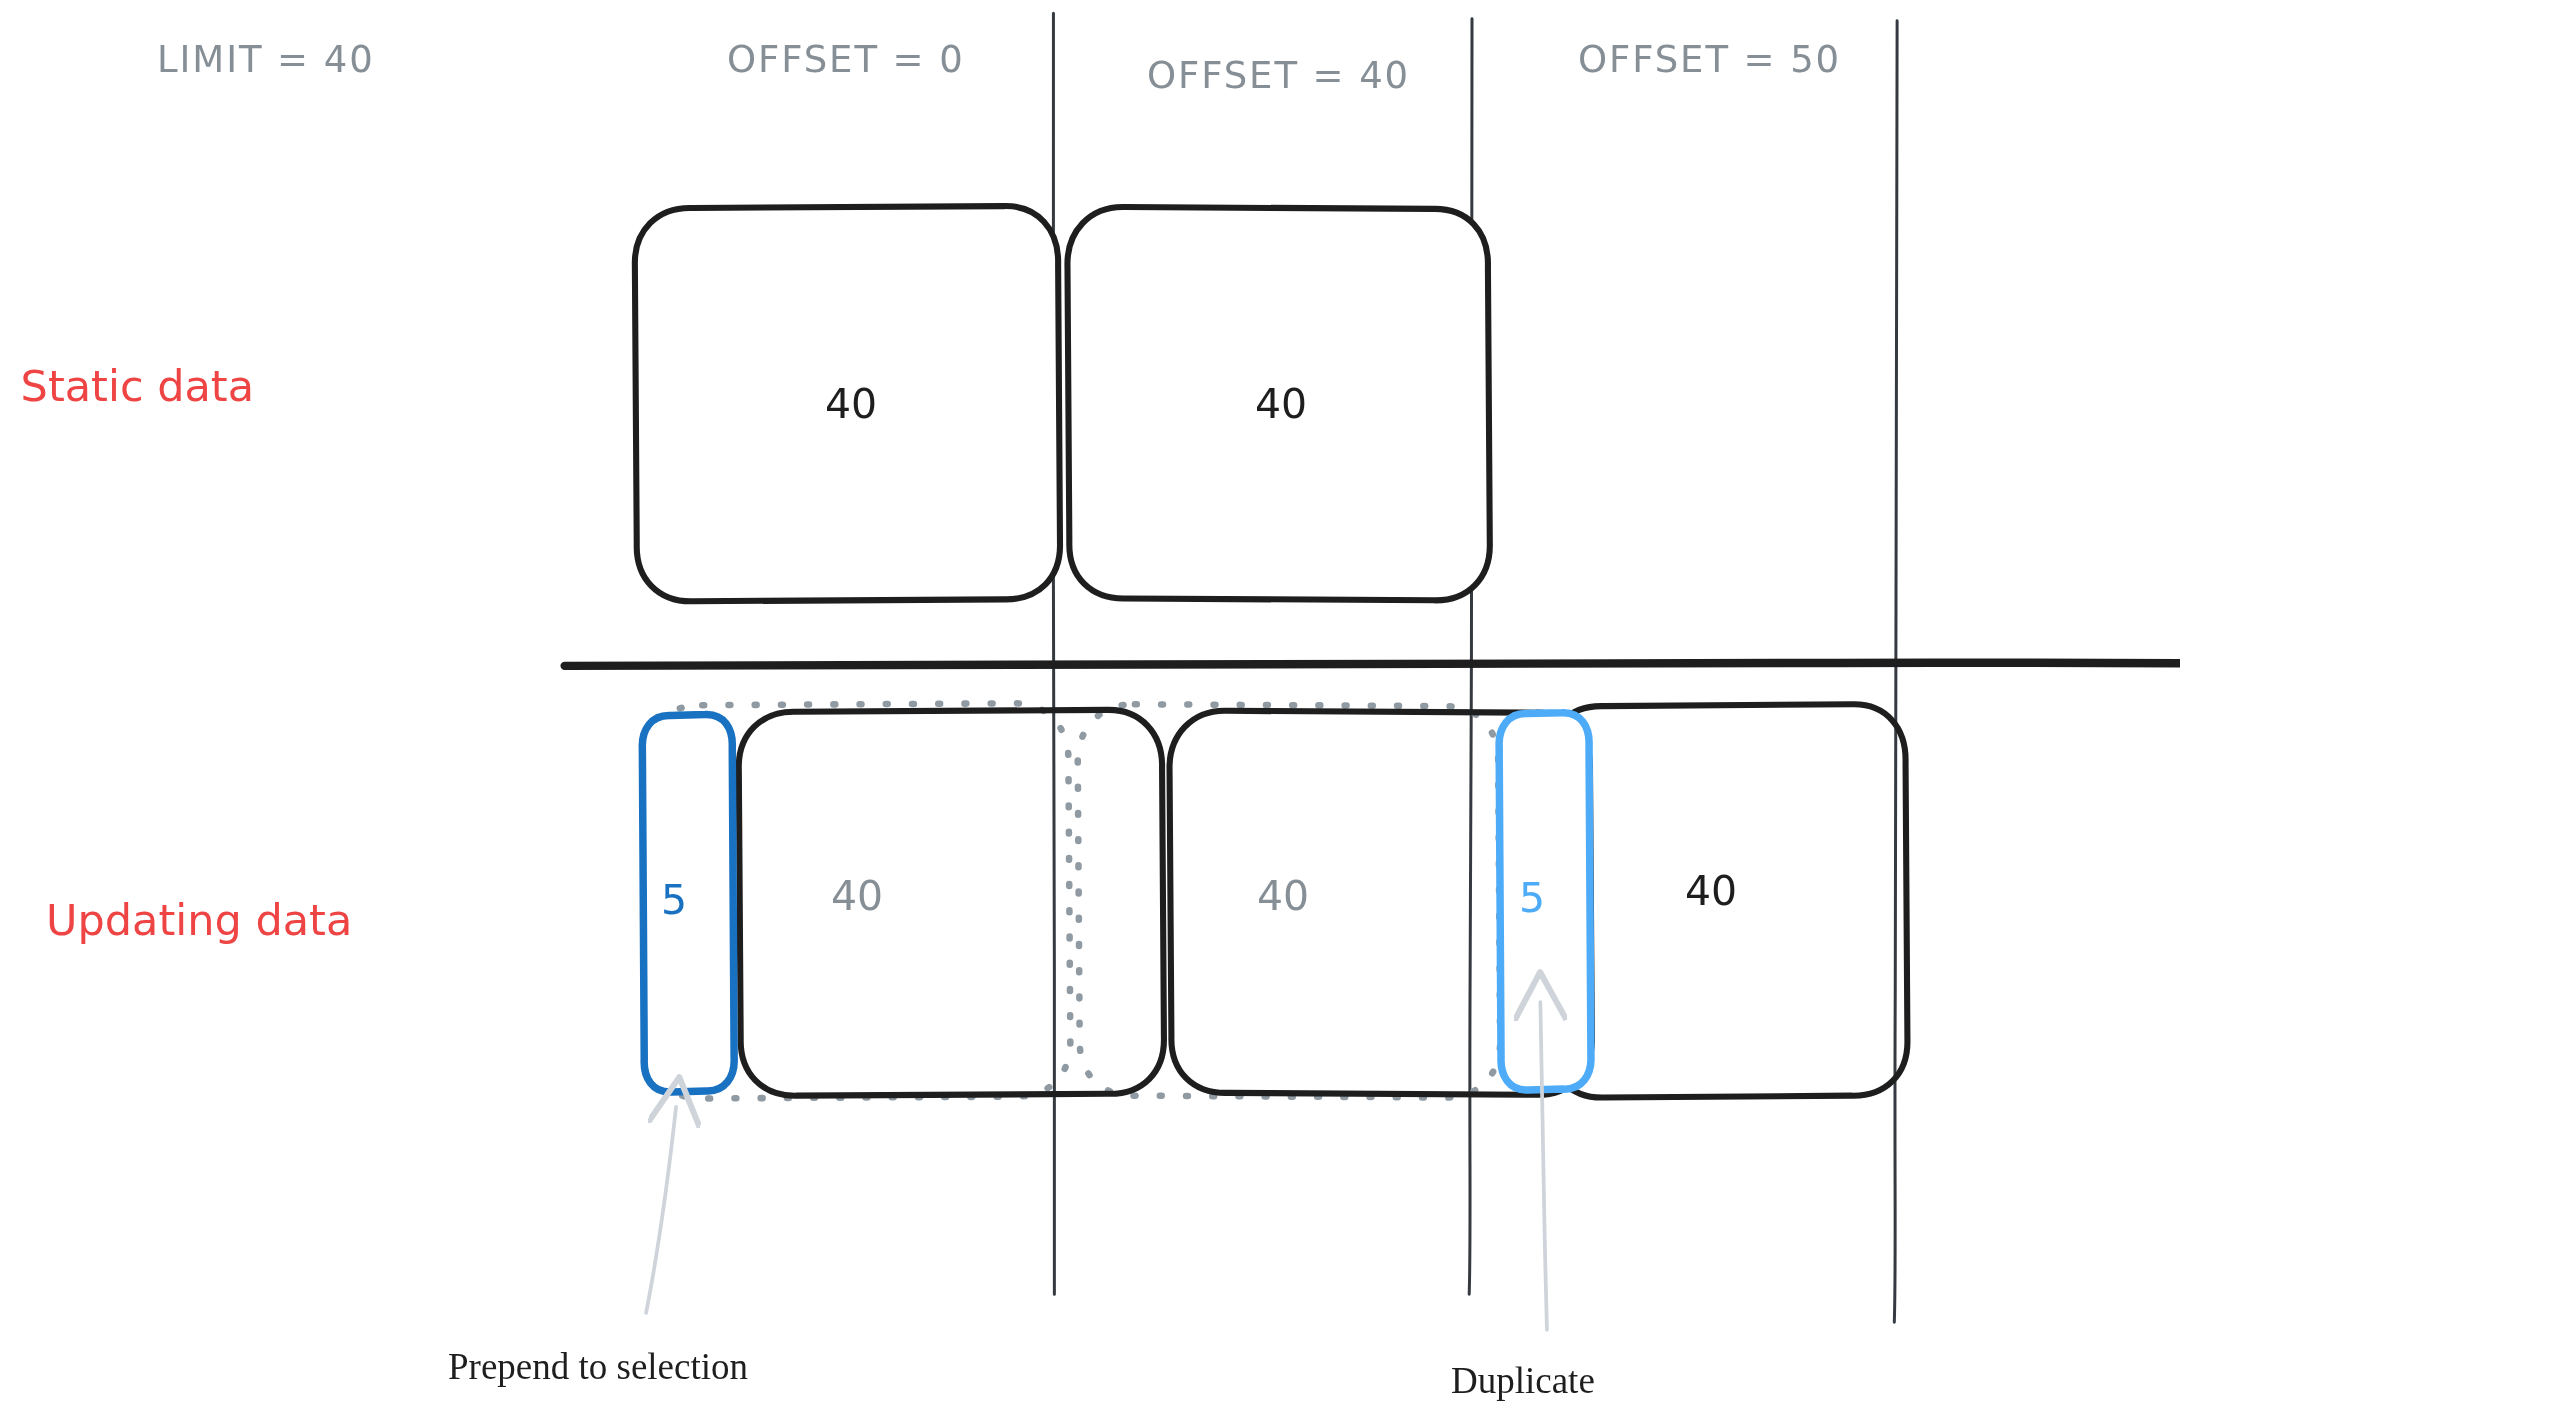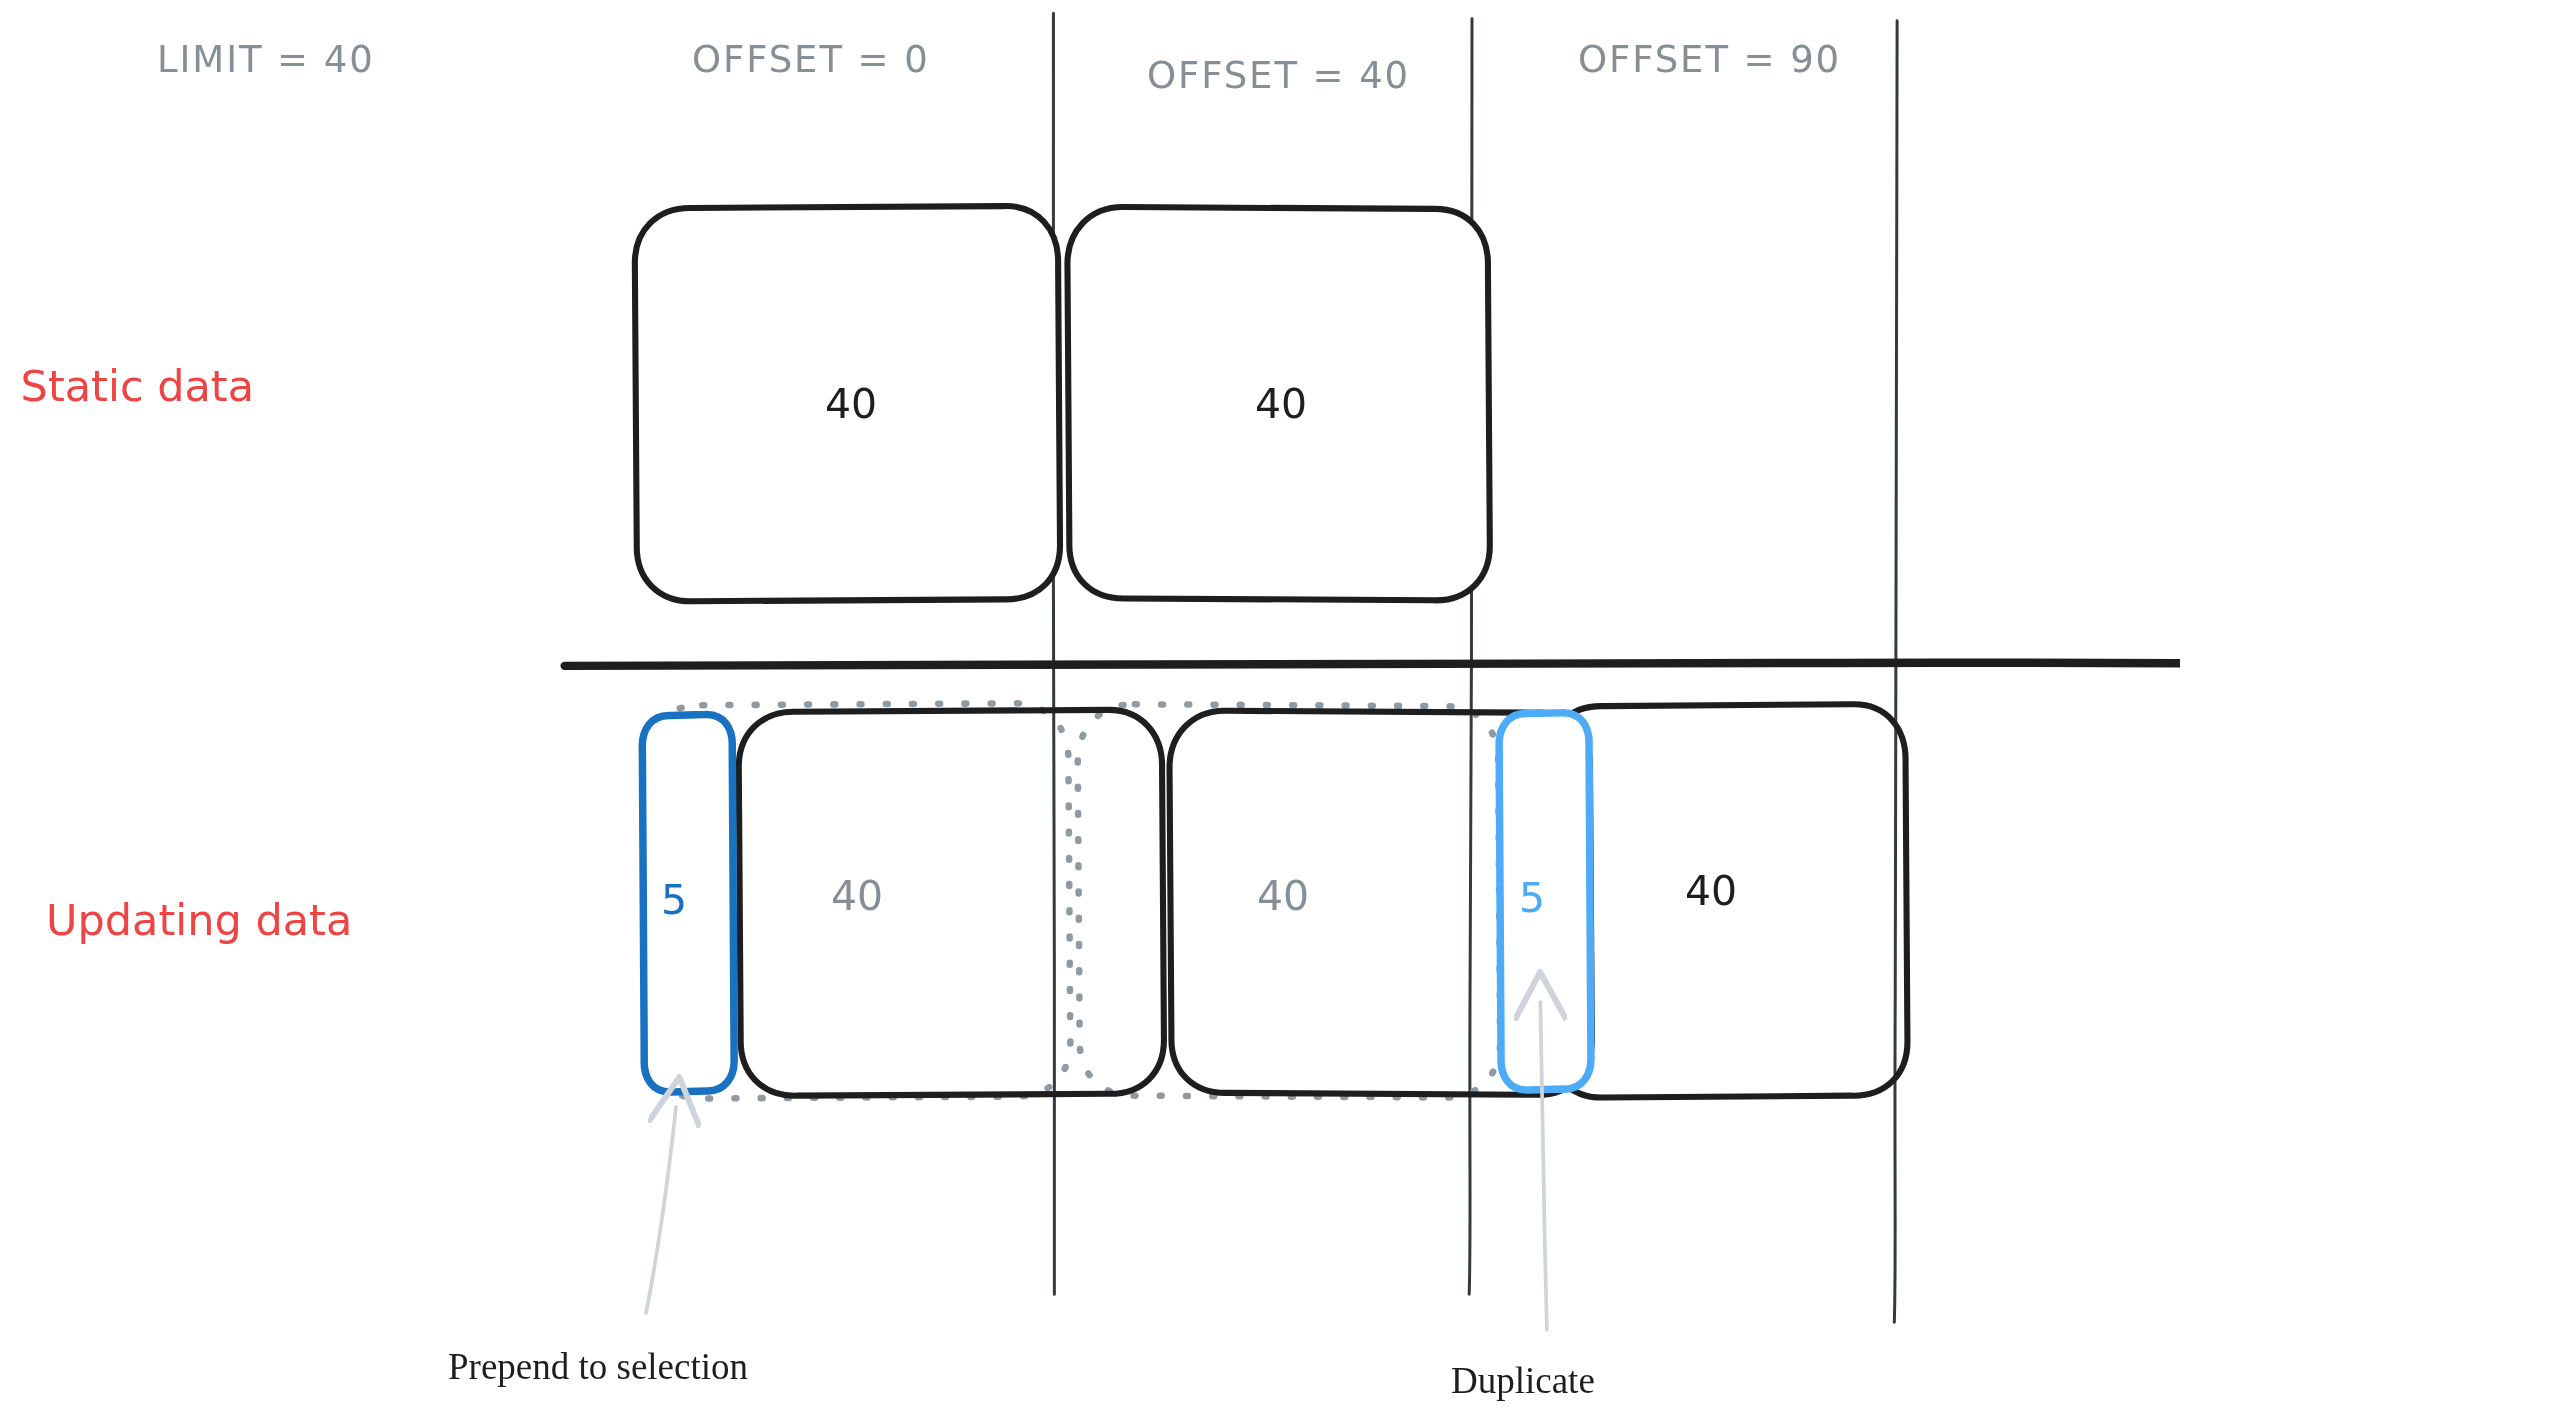--- a/index.html
+++ b/index.html
@@ -136,23 +136,23 @@
     </g>
 
     <g>
       <path d="M690,1402 C704,1330 714,1255 722,1182" fill="none" stroke="#ced4da" stroke-width="4" stroke-linecap="round" marker-end="url(#faint-head)"></path>
       <path d="M1652,1420 C1649,1300 1646,1170 1645,1070" fill="none" stroke="#ced4da" stroke-width="4" stroke-linecap="round" marker-end="url(#faint-head)"></path>
     </g>
 
   </svg>
 
   <div class="txt hdr-label" style="left:157px; top:41px;">LIMIT = 40</div>
-  <div class="txt hdr-label" style="left:692px; top:41px;">OFFSET = 0</div>
+  <div class="txt hdr-label" style="left:727px; top:41px;">OFFSET = 0</div>
   <div class="txt hdr-label" style="left:1147px; top:41px;margin-top:16px;">OFFSET = 40</div>
-  <div class="txt hdr-label" style="left:1578px; top:41px;">OFFSET = 90</div>
+  <div class="txt hdr-label" style="left:1578px; top:41px;">OFFSET = 50</div>
 
   <div class="txt row-label" style="left:20.6px; top:365px;">Static data</div>
   <div class="txt row-label" style="left:18px; top:899px;margin-left:28px;">Updating data</div>
 
   <div class="txt box-num-dark" style="left:825px; top:384px;">40</div>
   <div class="txt box-num-dark" style="left:1255px; top:384px;">40</div>
 
   <div class="txt box-num-blue" style="left:661px; top:880px;">5</div>
   <div class="txt box-num-gray" style="left:831px; top:876px;">40</div>
   <div class="txt box-num-gray" style="left:1257px; top:876px;">40</div>

